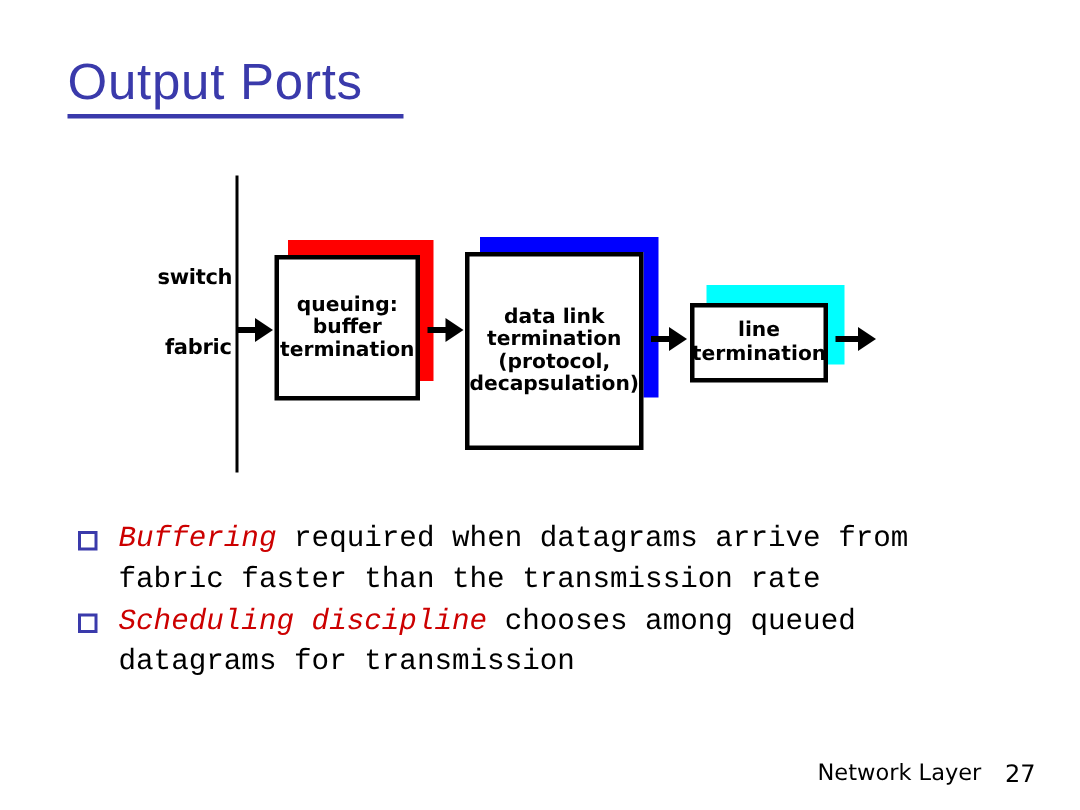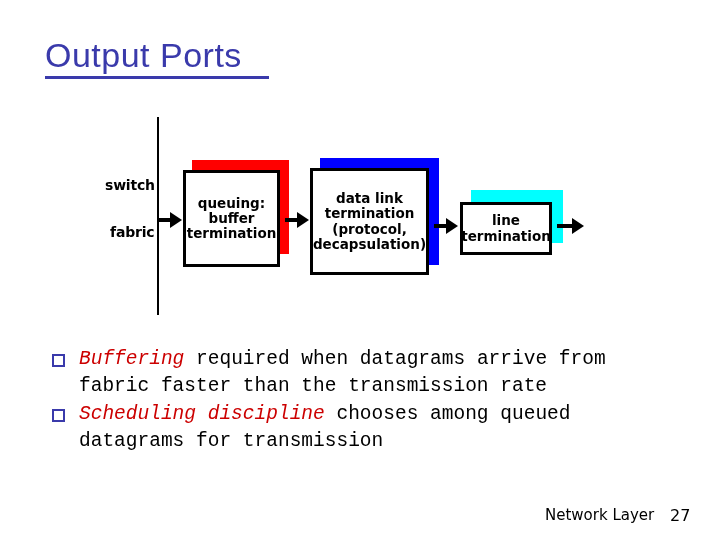--- a/index.html
+++ b/index.html
@@ -86,21 +86,21 @@
     display: flex;
     align-items: center;
     justify-content: center;
     text-align: center;
     font-family: "DejaVu Sans", sans-serif;
     font-weight: bold;
     color: #000000;
     line-height: 1.12;
   }
   #box-queuing   { left: 183px; top: 170px; width: 97px;  height: 97px;  font-size: 13.5px; }
-  #box-datalink  { left: 310px; top: 168px; width: 119px; height: 107px; font-size: 13.5px; }
+  #box-datalink  { left: 310px; top: 168px; width: 119px; height: 132px; font-size: 13.5px; }
   #box-line      { left: 460px; top: 202px; width: 92px;  height: 53px;  font-size: 13.5px; }
 
   .node-box .txt { display: block; padding: 0 2px; }
 
   
   .arrow {
     position: absolute;
     height: 0;
   }
   .arrow .shaft {

